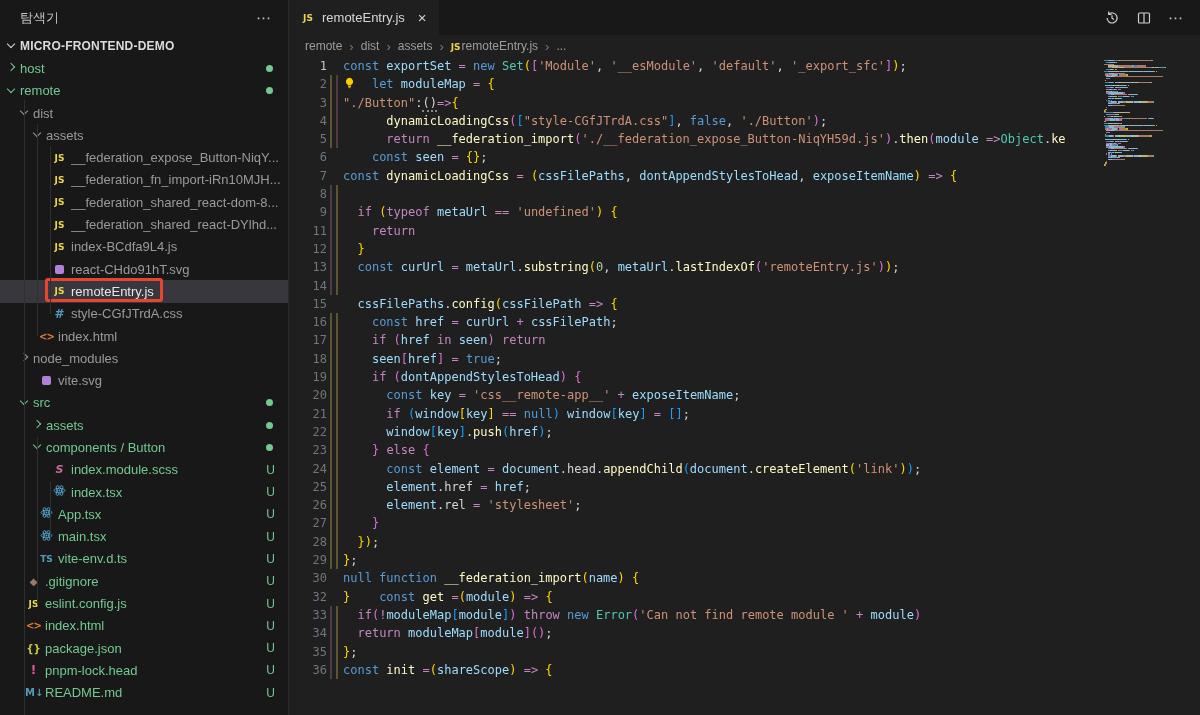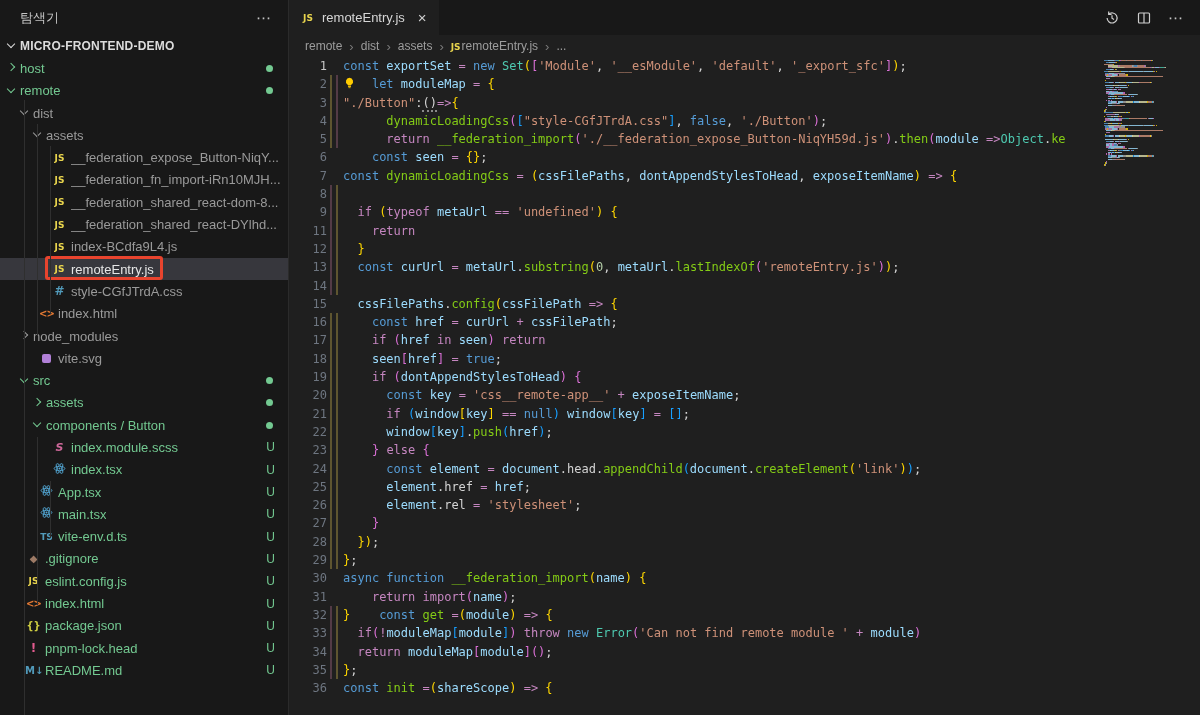--- a/index.html
+++ b/index.html
@@ -56,21 +56,21 @@
 
   .code-wrap { flex:1; display:flex; overflow:hidden; }
   .code { flex:1; overflow:hidden; position:relative; padding-top:0;
           font-family:"DejaVu Sans Mono",monospace; font-size:12px; line-height:18.3px; }
   .cline { display:flex; height:18.3px; white-space:pre; }
   .lnum { width:38px; flex:none; text-align:right; color:#6e7681; }
   .lnum.active { color:#c6c6c6; }
   .ldeco { width:16px; flex:none; position:relative; }
   .ltext { flex:none; white-space:pre; color:#d4d4d4; }
   .t-kw { color:#569cd6; } .t-c { color:#c586c0; } .t-o { color:#c586c0; }
-  .t-v { color:#9cdcfe; } .t-f { color:#84cc16; } .t-cl { color:#4ec9b0; }
+  .t-v { color:#9cdcfe; } .t-f { color:#fef9c3; } .t-cl { color:#4ec9b0; }
   .t-s { color:#ce9178; } .t-n { color:#b5cea8; } .t-p { color:#d4d4d4; }
   .t-b1 { color:#ffd700; } .t-b2 { color:#da70d6; } .t-b3 { color:#179fff; }
   .t-pq { color:#d4d4d4; border-bottom:2px dotted #8a8a8a; }
   .guide { position:absolute; width:2px; }
   .bulb { position:absolute; left:16px; top:2px; }
 
   .minimap { width:100px; min-width:100px; background:#1f1f1f; padding:3px 2px 0 4px; overflow:hidden; }
   .mrow { height:1.8px; white-space:nowrap; overflow:hidden; font-size:0; }
   .mrow span { display:inline-block; height:1.3px; vertical-align:top; }
 </style>
@@ -119,20 +119,24 @@
           <span class="ficon i-js">JS</span>
           <span class="label c-d">__federation_shared_react-dom-8...</span>
         </div>
         <div class="row" style="padding-left: 51px; color: rgb(154, 154, 154);">
           <span class="ficon i-js">JS</span>
           <span class="label c-d">__federation_shared_react-DYlhd...</span>
         </div>
         <div class="row" style="padding-left: 51px; color: rgb(154, 154, 154);">
           <span class="ficon i-js">JS</span>
           <span class="label c-d">index-BCdfa9L4.js</span>
+        </div>
+        <div class="row" style="padding-left: 51px; color: rgb(154, 154, 154);">
+          <span class="ficon"><span class="svgbox"></span></span>
+          <span class="label c-d">react-CHdo91hT.svg</span>
         </div>
         <div class="row selected" style="padding-left: 51px; color: rgb(230, 230, 230);">
           <span class="ficon i-js">JS</span>
           <span class="label c-sel">remoteEntry.js</span>
           <span class="redbox" style="left: 45px; top: -2px; width: 118px; height: 24px;"></span>
         </div>
         <div class="row" style="padding-left: 51px; color: rgb(154, 154, 154);">
           <span class="ficon i-css">#</span>
           <span class="label c-d">style-CGfJTrdA.css</span>
         </div>
@@ -305,22 +309,21 @@
           <div class="cline"><span class="lnum">20</span><span class="ldeco"></span><span class="ltext"><span class="t-p">      </span><span class="t-kw">const </span><span class="t-v">key </span><span class="t-o">=</span><span class="t-p"> </span><span class="t-s">'css__remote-app__'</span><span class="t-p"> </span><span class="t-o">+</span><span class="t-p"> </span><span class="t-v">exposeItemName</span><span class="t-p">;</span></span></div>
           <div class="cline"><span class="lnum">21</span><span class="ldeco"></span><span class="ltext"><span class="t-p">      </span><span class="t-c">if </span><span class="t-b3">(</span><span class="t-v">window</span><span class="t-b1">[</span><span class="t-v">key</span><span class="t-b1">]</span><span class="t-p"> </span><span class="t-o">==</span><span class="t-p"> </span><span class="t-kw">null</span><span class="t-b3">)</span><span class="t-p"> </span><span class="t-v">window</span><span class="t-b3">[</span><span class="t-v">key</span><span class="t-b3">]</span><span class="t-p"> </span><span class="t-o">=</span><span class="t-p"> </span><span class="t-b3">[]</span><span class="t-p">;</span></span></div>
           <div class="cline"><span class="lnum">22</span><span class="ldeco"></span><span class="ltext"><span class="t-p">      </span><span class="t-v">window</span><span class="t-b3">[</span><span class="t-v">key</span><span class="t-b3">]</span><span class="t-p">.</span><span class="t-f">push</span><span class="t-b3">(</span><span class="t-v">href</span><span class="t-b3">)</span><span class="t-p">;</span></span></div>
           <div class="cline"><span class="lnum">23</span><span class="ldeco"></span><span class="ltext"><span class="t-p">    </span><span class="t-b2">}</span><span class="t-p"> </span><span class="t-c">else</span><span class="t-p"> </span><span class="t-b2">{</span></span></div>
           <div class="cline"><span class="lnum">24</span><span class="ldeco"></span><span class="ltext"><span class="t-p">      </span><span class="t-kw">const </span><span class="t-v">element </span><span class="t-o">=</span><span class="t-p"> </span><span class="t-v">document</span><span class="t-p">.head.</span><span class="t-f">appendChild</span><span class="t-b3">(</span><span class="t-v">document</span><span class="t-p">.</span><span class="t-f">createElement</span><span class="t-b1">(</span><span class="t-s">'link'</span><span class="t-b1">)</span><span class="t-b3">)</span><span class="t-p">;</span></span></div>
           <div class="cline"><span class="lnum">25</span><span class="ldeco"></span><span class="ltext"><span class="t-p">      </span><span class="t-v">element</span><span class="t-p">.href </span><span class="t-o">=</span><span class="t-p"> </span><span class="t-v">href</span><span class="t-p">;</span></span></div>
           <div class="cline"><span class="lnum">26</span><span class="ldeco"></span><span class="ltext"><span class="t-p">      </span><span class="t-v">element</span><span class="t-p">.rel </span><span class="t-o">=</span><span class="t-p"> </span><span class="t-s">'stylesheet'</span><span class="t-p">;</span></span></div>
           <div class="cline"><span class="lnum">27</span><span class="ldeco"></span><span class="ltext"><span class="t-p">    </span><span class="t-b2">}</span></span></div>
           <div class="cline"><span class="lnum">28</span><span class="ldeco"></span><span class="ltext"><span class="t-p">  </span><span class="t-b1">})</span><span class="t-p">;</span></span></div>
           <div class="cline"><span class="lnum">29</span><span class="ldeco"></span><span class="ltext"><span class="t-b1">}</span><span class="t-p">;</span></span></div>
-          <div class="cline"><span class="lnum">30</span><span class="ldeco"></span><span class="ltext"><span class="t-kw">async function </span><span class="t-f">__federation_import</span><span class="t-b1">(</span><span class="t-v">name</span><span class="t-b1">)</span><span class="t-p"> </span><span class="t-b1">{</span></span></div>
-          <div class="cline"><span class="lnum">31</span><span class="ldeco"></span><span class="ltext"><span class="t-p">    </span><span class="t-c">return </span><span class="t-c">import</span><span class="t-b2">(</span><span class="t-v">name</span><span class="t-b2">)</span><span class="t-p">;</span></span></div>
+          <div class="cline"><span class="lnum">30</span><span class="ldeco"></span><span class="ltext"><span class="t-kw">null function </span><span class="t-f">__federation_import</span><span class="t-b1">(</span><span class="t-v">name</span><span class="t-b1">)</span><span class="t-p"> </span><span class="t-b1">{</span></span></div>
           <div class="cline"><span class="lnum">32</span><span class="ldeco"></span><span class="ltext"><span class="t-b1">}</span><span class="t-p">    </span><span class="t-kw">const </span><span class="t-f">get </span><span class="t-o">=</span><span class="t-b1">(</span><span class="t-v">module</span><span class="t-b1">)</span><span class="t-p"> </span><span class="t-o">=&gt;</span><span class="t-p"> </span><span class="t-b1">{</span></span></div>
           <div class="cline"><span class="lnum">33</span><span class="ldeco"></span><span class="ltext"><span class="t-p">  </span><span class="t-c">if</span><span class="t-b2">(</span><span class="t-o">!</span><span class="t-v">moduleMap</span><span class="t-b3">[</span><span class="t-v">module</span><span class="t-b3">]</span><span class="t-b2">)</span><span class="t-p"> </span><span class="t-c">throw </span><span class="t-kw">new </span><span class="t-cl">Error</span><span class="t-b2">(</span><span class="t-s">'Can not find remote module '</span><span class="t-p"> </span><span class="t-o">+</span><span class="t-p"> </span><span class="t-v">module</span><span class="t-b2">)</span></span></div>
           <div class="cline"><span class="lnum">34</span><span class="ldeco"></span><span class="ltext"><span class="t-p">  </span><span class="t-c">return </span><span class="t-v">moduleMap</span><span class="t-b2">[</span><span class="t-v">module</span><span class="t-b2">]</span><span class="t-b2">()</span><span class="t-p">;</span></span></div>
           <div class="cline"><span class="lnum">35</span><span class="ldeco"></span><span class="ltext"><span class="t-b1">}</span><span class="t-p">;</span></span></div>
           <div class="cline"><span class="lnum">36</span><span class="ldeco"></span><span class="ltext"><span class="t-kw">const </span><span class="t-f">init </span><span class="t-o">=</span><span class="t-b1">(</span><span class="t-v">shareScope</span><span class="t-b1">)</span><span class="t-p"> </span><span class="t-o">=&gt;</span><span class="t-p"> </span><span class="t-b1">{</span></span></div>
           <div class="guide" style="left: 41px; top: 18.3px; height: 73.2px; background: rgb(94, 85, 48);"></div>
           <div class="guide" style="left: 47px; top: 18.3px; height: 73.2px; background: rgb(83, 59, 70);"></div>
           <div class="guide" style="left: 41px; top: 128.1px; height: 109.8px; background: rgb(83, 59, 70);"></div>
           <div class="guide" style="left: 47px; top: 128.1px; height: 109.8px; background: rgb(94, 85, 48);"></div>
           <div class="guide" style="left: 41px; top: 256.2px; height: 256.2px; background: rgb(94, 85, 48);"></div>

